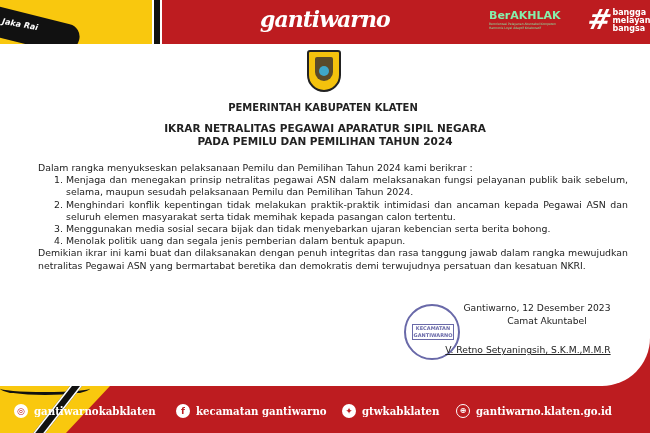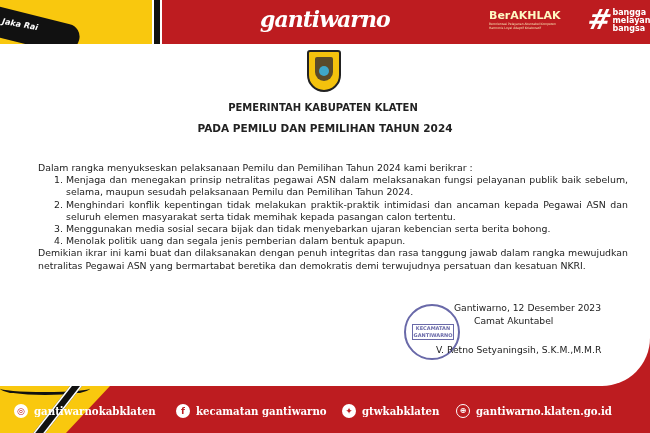--- a/index.html
+++ b/index.html
@@ -1,21 +1,21 @@
 <!DOCTYPE html>
 <html><head>
   <meta charset="utf-8">
   <style>
     html, body { margin: 0; padding: 0; }
     body { width: 650px; height: 433px; position: relative; overflow: hidden; background: #bd1c20; font-family: "DejaVu Sans", sans-serif; }
     .top-left-yellow { position: absolute; left: 0; top: 0; width: 152px; height: 50px; background: #f9c80e; }
     .top-left-stripe { position: absolute; left: 152px; top: 0; width: 6px; height: 46px; background: #111; border-left: 2px solid #fff; border-right: 2px solid #fff; }
     .header-band { position: absolute; left: 162px; top: 0; width: 488px; height: 44px; background: #bd1c20; }
     .brand-title { position: absolute; left: 260px; top: 6px; color: #fff; font-family: "DejaVu Serif", serif; font-size: 22px; font-weight: bold; letter-spacing: -1px; font-style: italic; }
-    .berakhlak { position: absolute; left: 489px; top: 9px; color: #fef9c3; }
+    .berakhlak { position: absolute; left: 489px; top: 9px; color: #86efac; }
     .berakhlak .big { font-size: 11px; font-weight: bold; }
     .berakhlak .small { font-size: 3px; line-height: 4px; width: 80px; opacity: 0.9; }
     .bangga { position: absolute; left: 588px; top: 6px; color: #fff; display: flex; align-items: flex-start; }
     .bangga .hash { font-size: 28px; font-weight: bold; line-height: 28px; margin-right: 1px; transform: skewX(-12deg); }
     .bangga .words { font-size: 8px; line-height: 8px; font-weight: bold; padding-top: 3px; }
     .flag-black { position: absolute; left: -10px; top: 16px; width: 90px; height: 30px; background: #111; border-radius: 0 30px 40px 0; transform: rotate(14deg); }
     .flag-text { position: absolute; left: 2px; top: 20px; color: #fff; font-size: 8px; font-weight: bold; font-style: italic; transform: rotate(10deg); }
     .card { position: absolute; left: 22px; top: 44px; width: 628px; height: 342px; background: #fff; border-radius: 0 0 48px 0; }
     .card-left-cover { position: absolute; left: 0; top: 44px; width: 40px; height: 342px; background: #fff; }
     .bottom-yellow { position: absolute; left: 0; top: 386px; width: 110px; height: 47px; background: #f9c80e; clip-path: polygon(0 0, 100% 0, 60% 100%, 0 100%); }
@@ -25,24 +25,24 @@
     .crest-inner { position: absolute; left: 6px; top: 5px; width: 18px; height: 24px; background: #5a4a2a; border-radius: 2px 2px 9px 9px; }
     .crest-dot { position: absolute; left: 10px; top: 14px; width: 10px; height: 10px; border-radius: 50%; background: #3fa7c9; }
     .gov-name { position: absolute; left: 0; top: 102px; width: 646px; text-align: center; font-size: 10px; font-weight: bold; color: #222; }
     .doc-title { position: absolute; left: 0; top: 122px; width: 650px; text-align: center; font-size: 10.5px; font-weight: bold; color: #222; line-height: 13px; }
     .body-text { position: absolute; left: 38px; top: 162px; width: 590px; font-size: 9.4px; color: #222; line-height: 12.2px; }
     .body-text ol { margin: 0; padding-left: 0; list-style: none; }
     .body-text li { display: flex; padding-left: 16px; }
     .body-text li .num { width: 12px; flex: none; }
     .body-text li .txt { flex: 1; text-align: justify; }
     .closing { text-align: justify; }
-    .sign { position: absolute; left: 430px; top: 302px; width: 190px; font-size: 9.2px; color: #222; line-height: 12.5px; }
+    .sign { position: absolute; left: 430px; top: 302px; width: 190px; font-size: 9.2px; color: #222; line-height: 12.5px; text-align: center; }
     .sign .place-date { padding-left: 24px; }
     .sign .role { padding-left: 44px; }
-    .sign .name { margin-top: 17px; padding-left: 6px; }
+    .sign .name { margin-top: 17px; text-decoration: underline; padding-left: 6px; }
     .sign .nip { padding-left: 22px; }
     .stamp { position: absolute; left: 404px; top: 304px; width: 56px; height: 56px; border: 2px solid #4f4f9a; border-radius: 50%; box-sizing: border-box; opacity: 0.85; }
     .stamp-box { position: absolute; left: 6px; top: 18px; width: 40px; border: 1.5px solid #4f4f9a; font-size: 5px; font-weight: bold; color: #4f4f9a; text-align: center; line-height: 7px; background: rgba(255,255,255,0.6); }
     .social { position: absolute; display: flex; align-items: center; color: #fff; font-family: "DejaVu Serif", serif; font-size: 10.2px; font-weight: bold; }
     .social .ico { width: 14px; height: 14px; border-radius: 50%; background: #fff; color: #bd1c20; font-size: 9px; line-height: 14px; text-align: center; margin-right: 6px; font-family: "DejaVu Sans", sans-serif; font-weight: bold; }
     .social .ico.globe { background: transparent; border: 1.5px solid #fff; color: #fff; box-sizing: border-box; font-size: 8px; line-height: 11px; }
   </style>
 </head>
 <body>
 
@@ -76,20 +76,21 @@
 <div class="bottom-stripe"></div>
 
 <div class="crest">
   <div class="crest-inner"></div>
   <div class="crest-dot"></div>
 </div>
 
 <div class="gov-name">PEMERINTAH KABUPATEN KLATEN</div>
 
 <div class="doc-title">
+  <div>IKRAR NETRALITAS PEGAWAI APARATUR SIPIL NEGARA</div>
   <div>PADA PEMILU DAN PEMILIHAN TAHUN 2024</div>
 </div>
 
 <div class="body-text">
   <div>Dalam rangka menyukseskan pelaksanaan Pemilu dan Pemilihan Tahun 2024 kami berikrar :</div>
   <ol>
     <li>
         <span class="num">1.</span>
         <span class="txt">Menjaga dan menegakan prinsip netralitas pegawai ASN dalam melaksanakan fungsi pelayanan publik baik sebelum, selama, maupun sesudah pelaksanaan Pemilu dan Pemilihan Tahun 2024.</span>
       </li>

